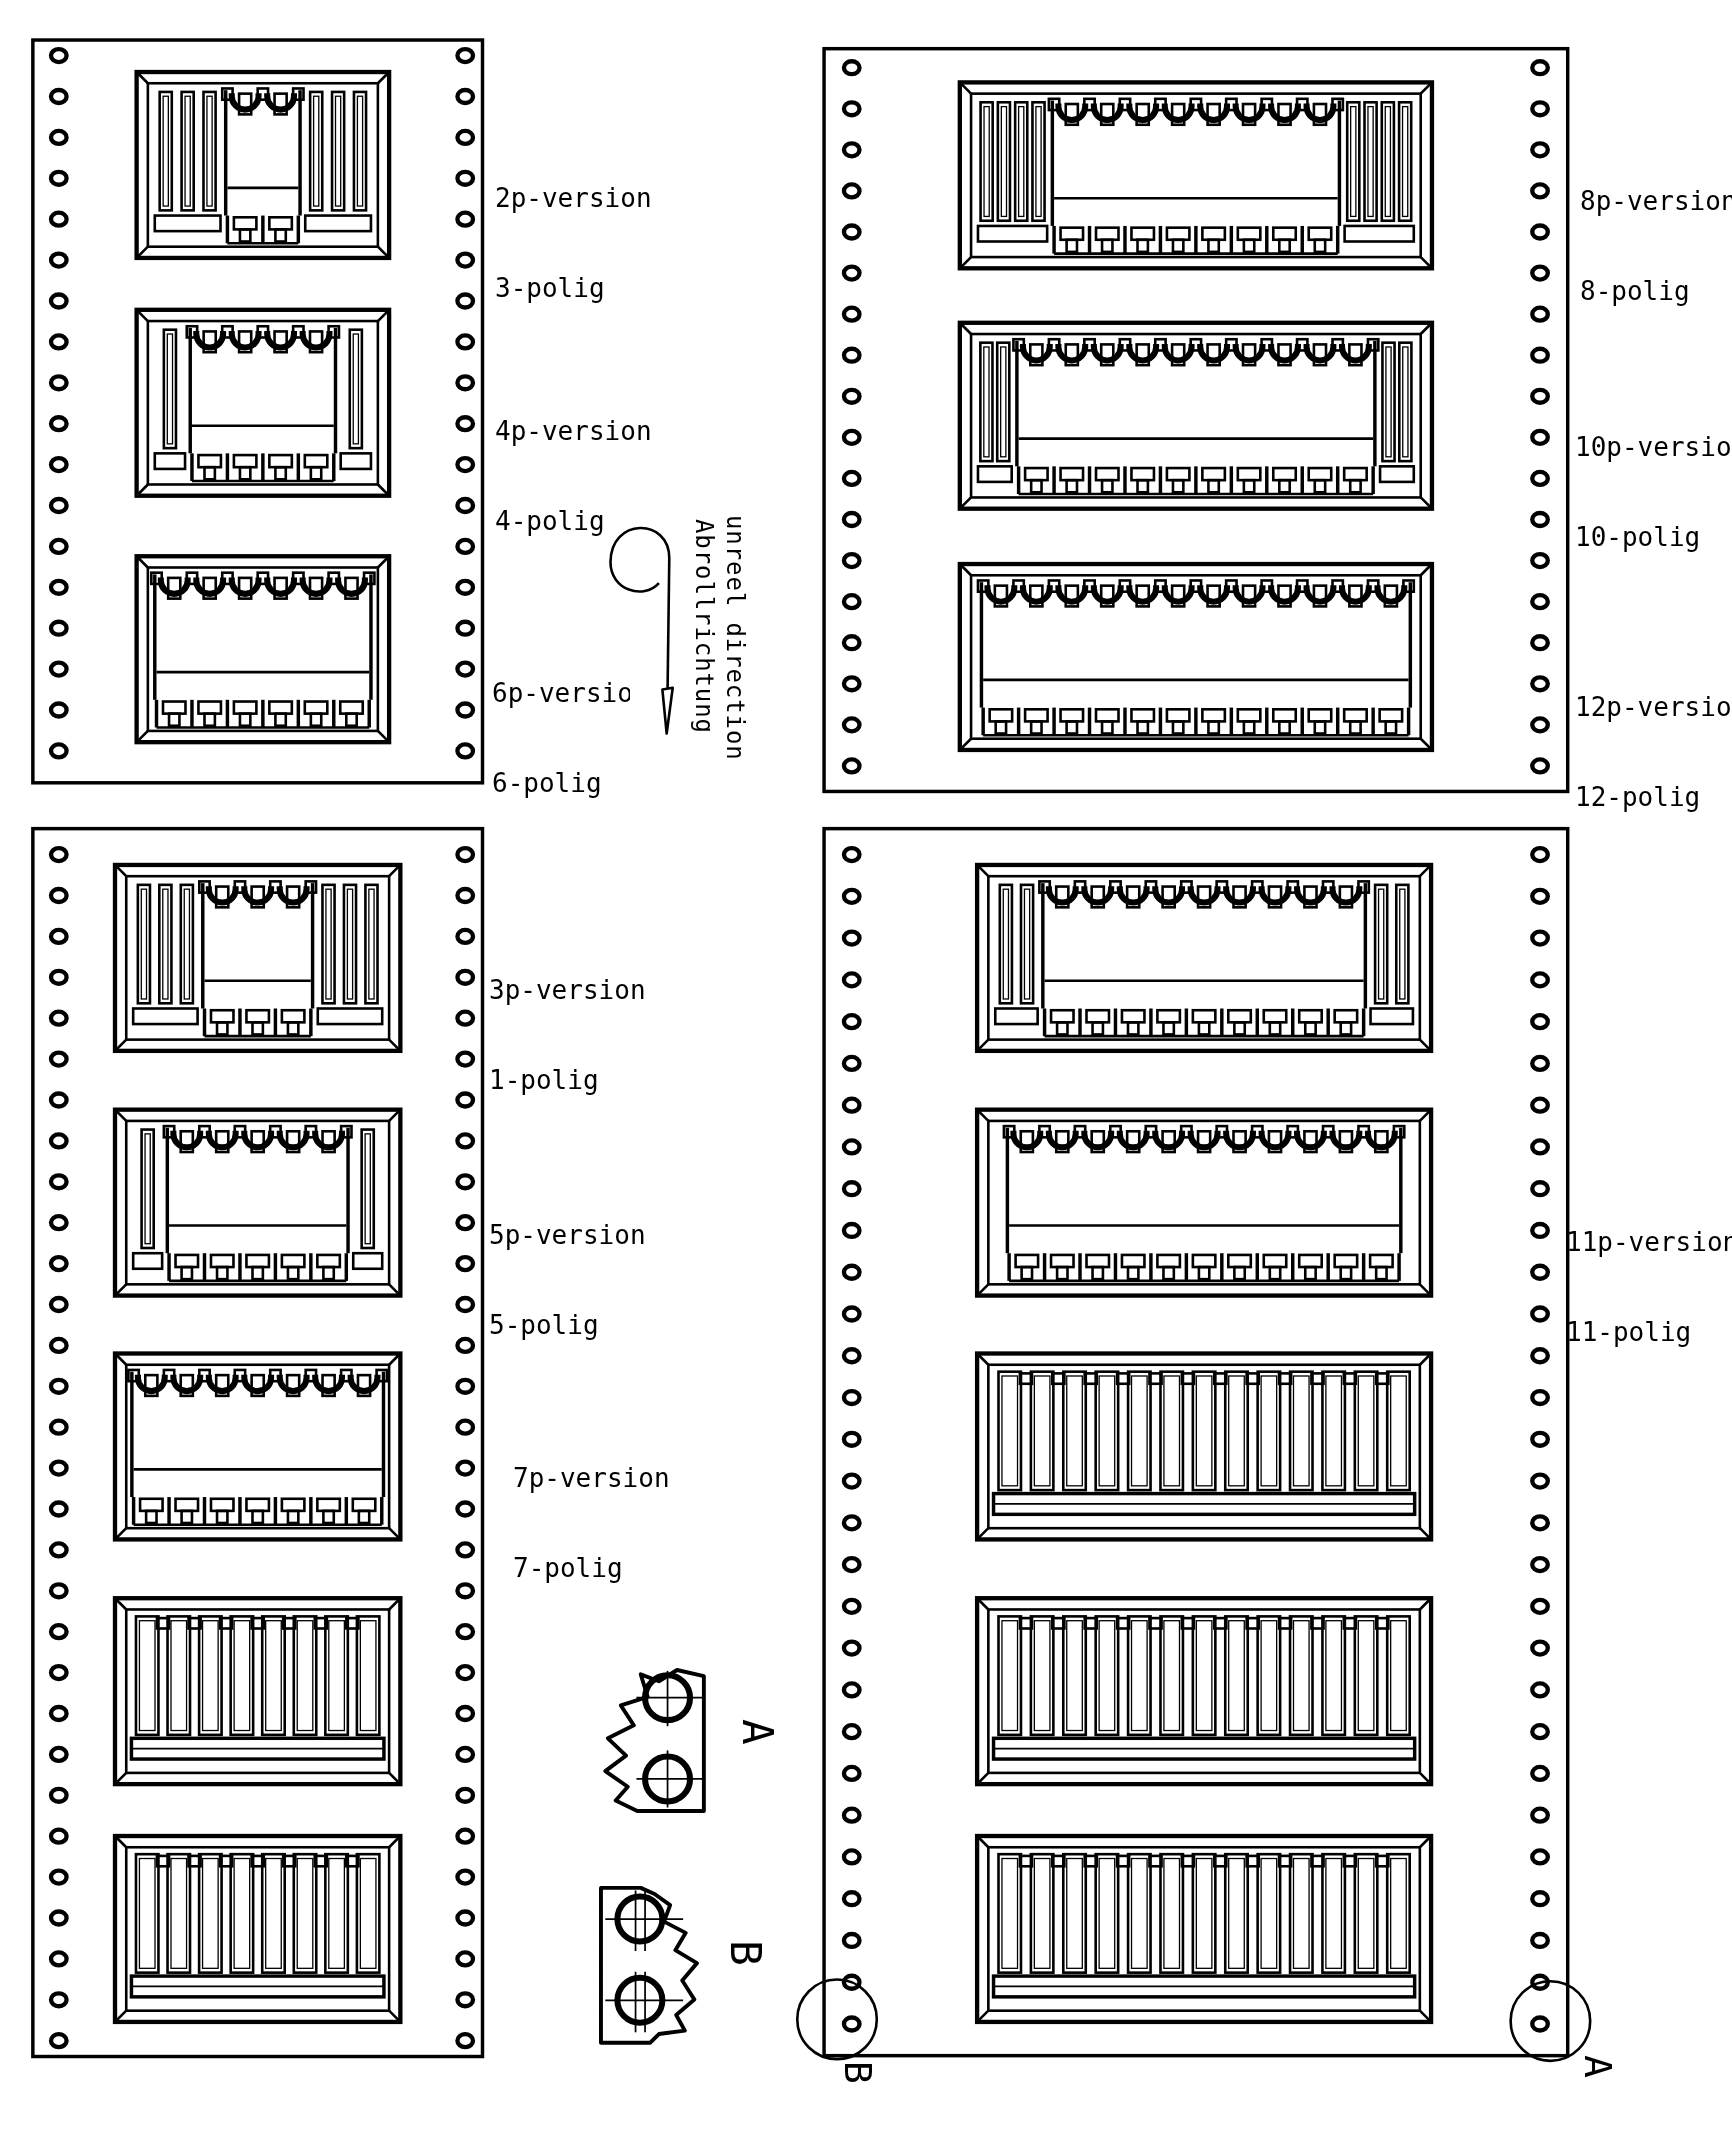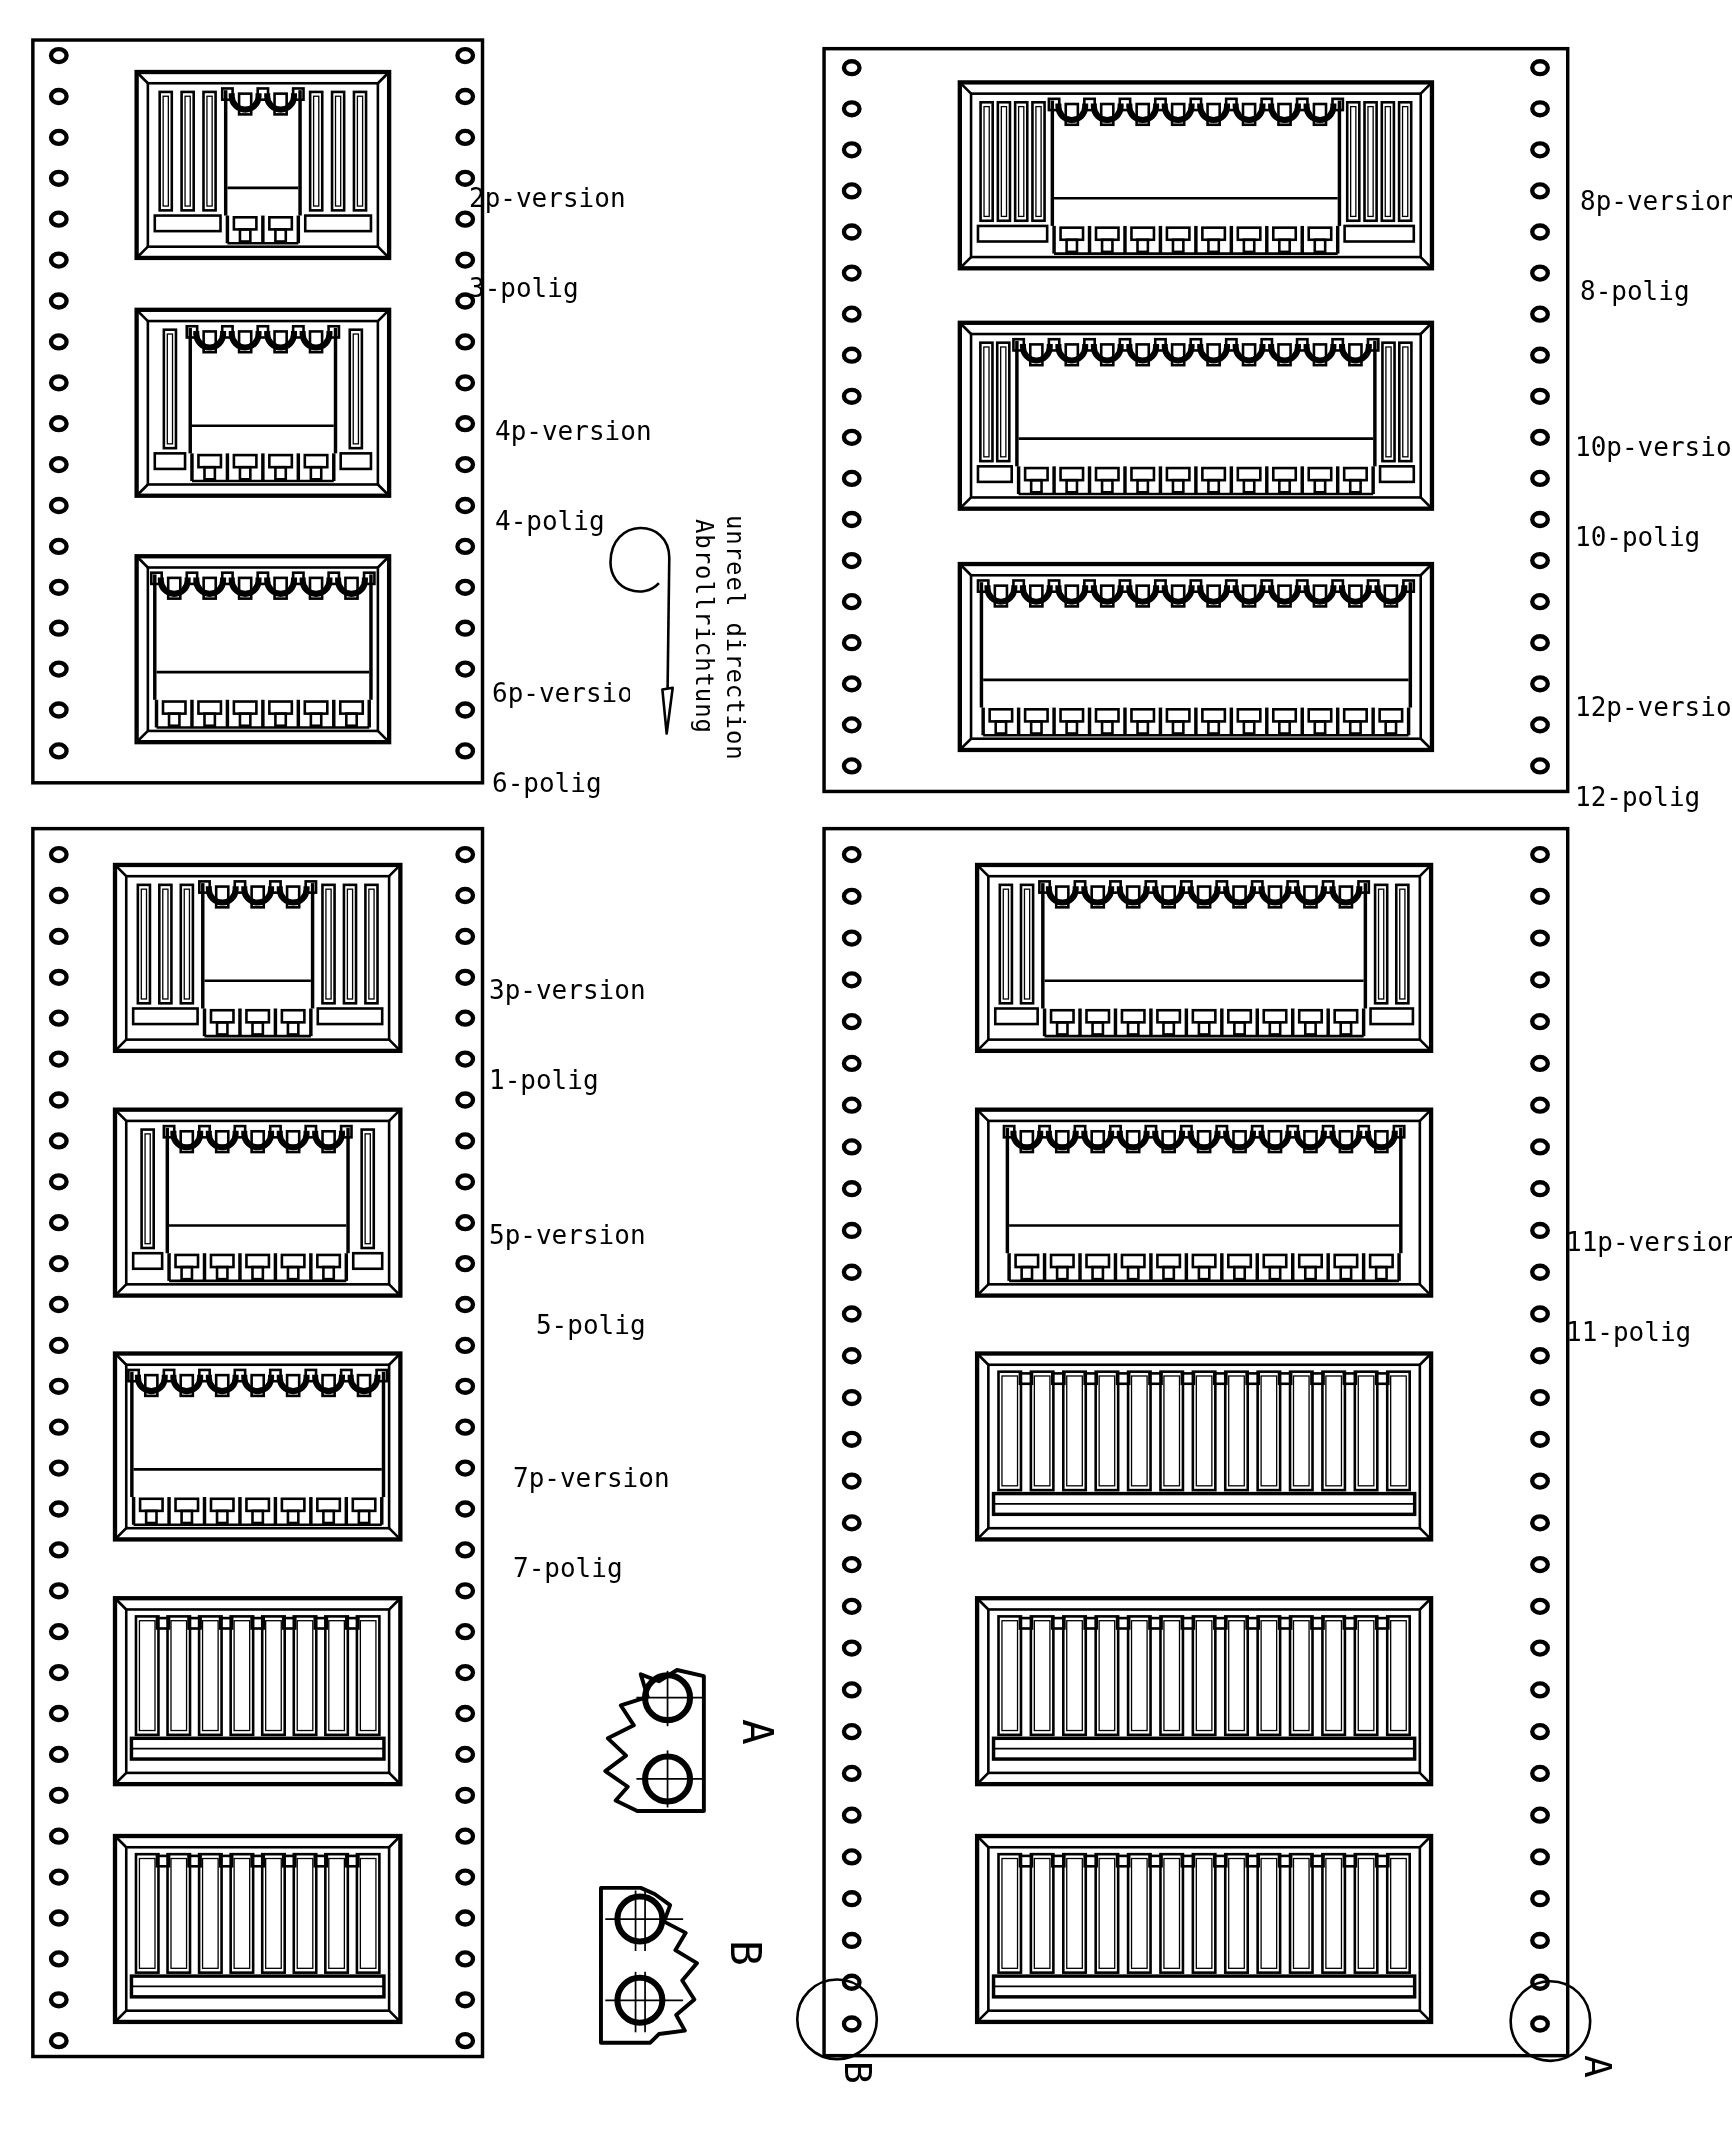--- a/index.html
+++ b/index.html
@@ -1168,21 +1168,21 @@
           <rect x="1554.076923076923" y="2146" width="14" height="12" class="ln3"></rect>
           <rect x="1604.2692307692307" y="2144" width="26" height="137" class="ln3"></rect>
           <rect x="1608.2692307692307" y="2149" width="18" height="127" class="ln1"></rect>
           <rect x="1591.5384615384614" y="2146" width="14" height="12" class="ln3"></rect>
           <rect x="1149" y="2285" width="487" height="24" class="ln4"></rect>
           <line x1="1149" y1="2297" x2="1636" y2="2297" class="ln2"></line>
         </g>
       </g>
     </svg>
 
-  <div class="lbl" style="left:469px;top:123px;">
+  <div class="lbl" style="left:495px;top:123px;">
     <span>2p-version</span>
     <span>3-polig</span>
   </div>
   <div class="lbl" style="left:495px;top:356px;">
     <span>4p-version</span>
     <span>4-polig</span>
   </div>
   <div class="lbl" style="left:492px;top:618px;">
     <span class="clip">6p-version</span>
     <span>6-polig</span>
@@ -1196,21 +1196,21 @@
     <span>10-polig</span>
   </div>
   <div class="lbl" style="left:1575px;top:632px;">
     <span>12p-version</span>
     <span>12-polig</span>
   </div>
   <div class="lbl" style="left:489px;top:915px;">
     <span>3p-version</span>
     <span>1-polig</span>
   </div>
-  <div class="lbl" style="left:489px;top:1160px;text-align:right;">
+  <div class="lbl" style="left:489px;top:1160px;">
     <span>5p-version</span>
     <span>5-polig</span>
   </div>
   <div class="lbl" style="left:489px;top:1403px;margin-left:24px;">
     <span>7p-version</span>
     <span>7-polig</span>
   </div>
   <div class="lbl" style="left:1566px;top:1167px;">
     <span>11p-version</span>
     <span>11-polig</span>

